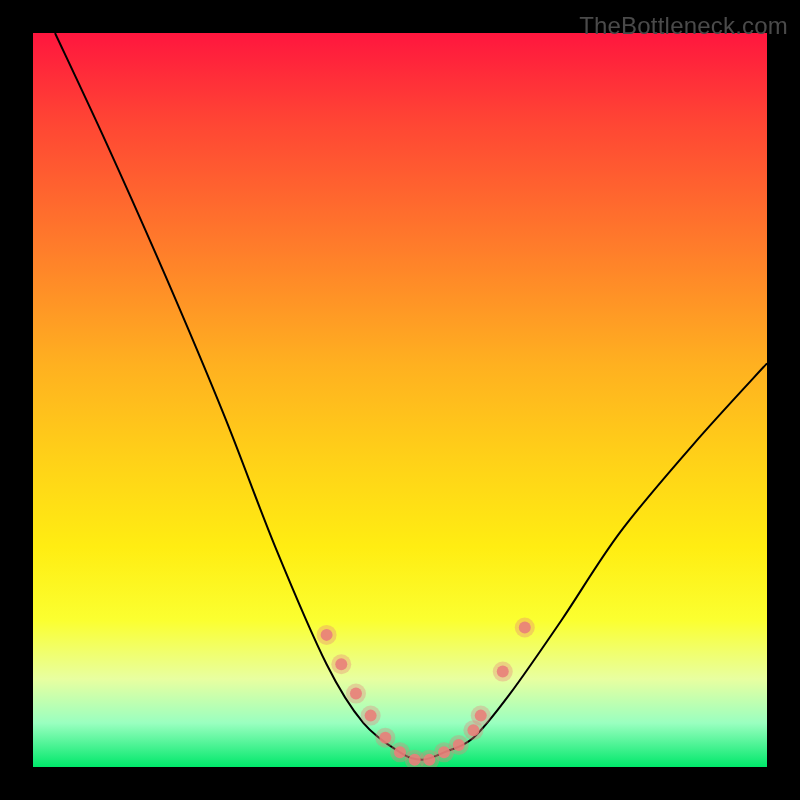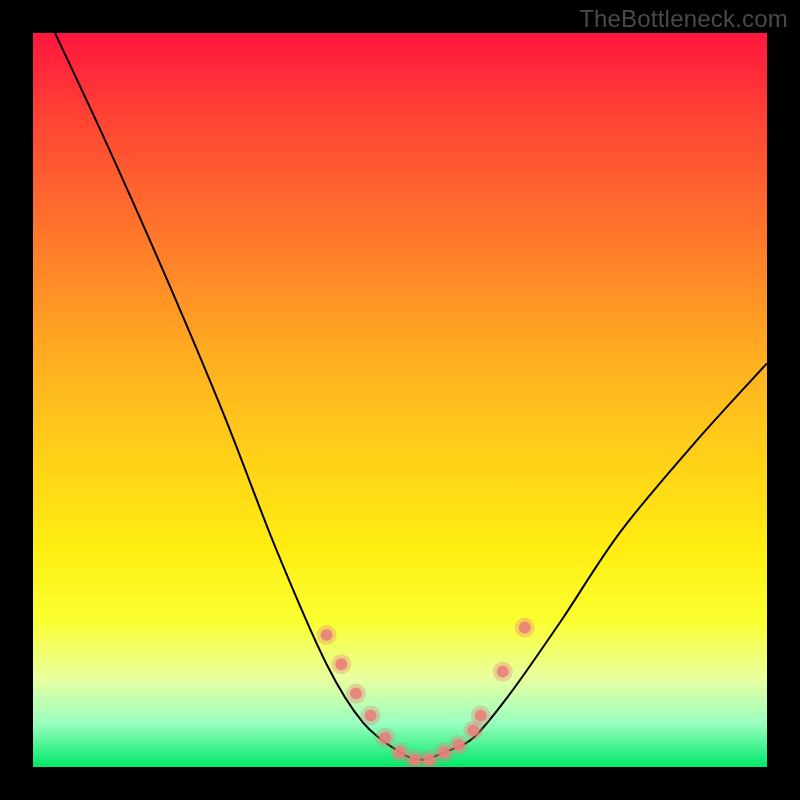--- a/index.html
+++ b/index.html
@@ -34,21 +34,21 @@
       #ffd118 58%,
       #ffed12 70%,
       #fbff30 80%,
       #e8ffa0 88%,
       #9affc0 94%,
       #00e86a 100%
     );
   }
   .watermark {
     position: absolute;
-    top: 5px;
+    top: 12px;
     right: 12px;
     font-family: Arial, Helvetica, sans-serif;
     font-size: 24px;
     color: #4a4a4a;
     letter-spacing: 0.2px;
   }
   svg.curve {
     position: absolute;
     left: 0;
     top: 0;

